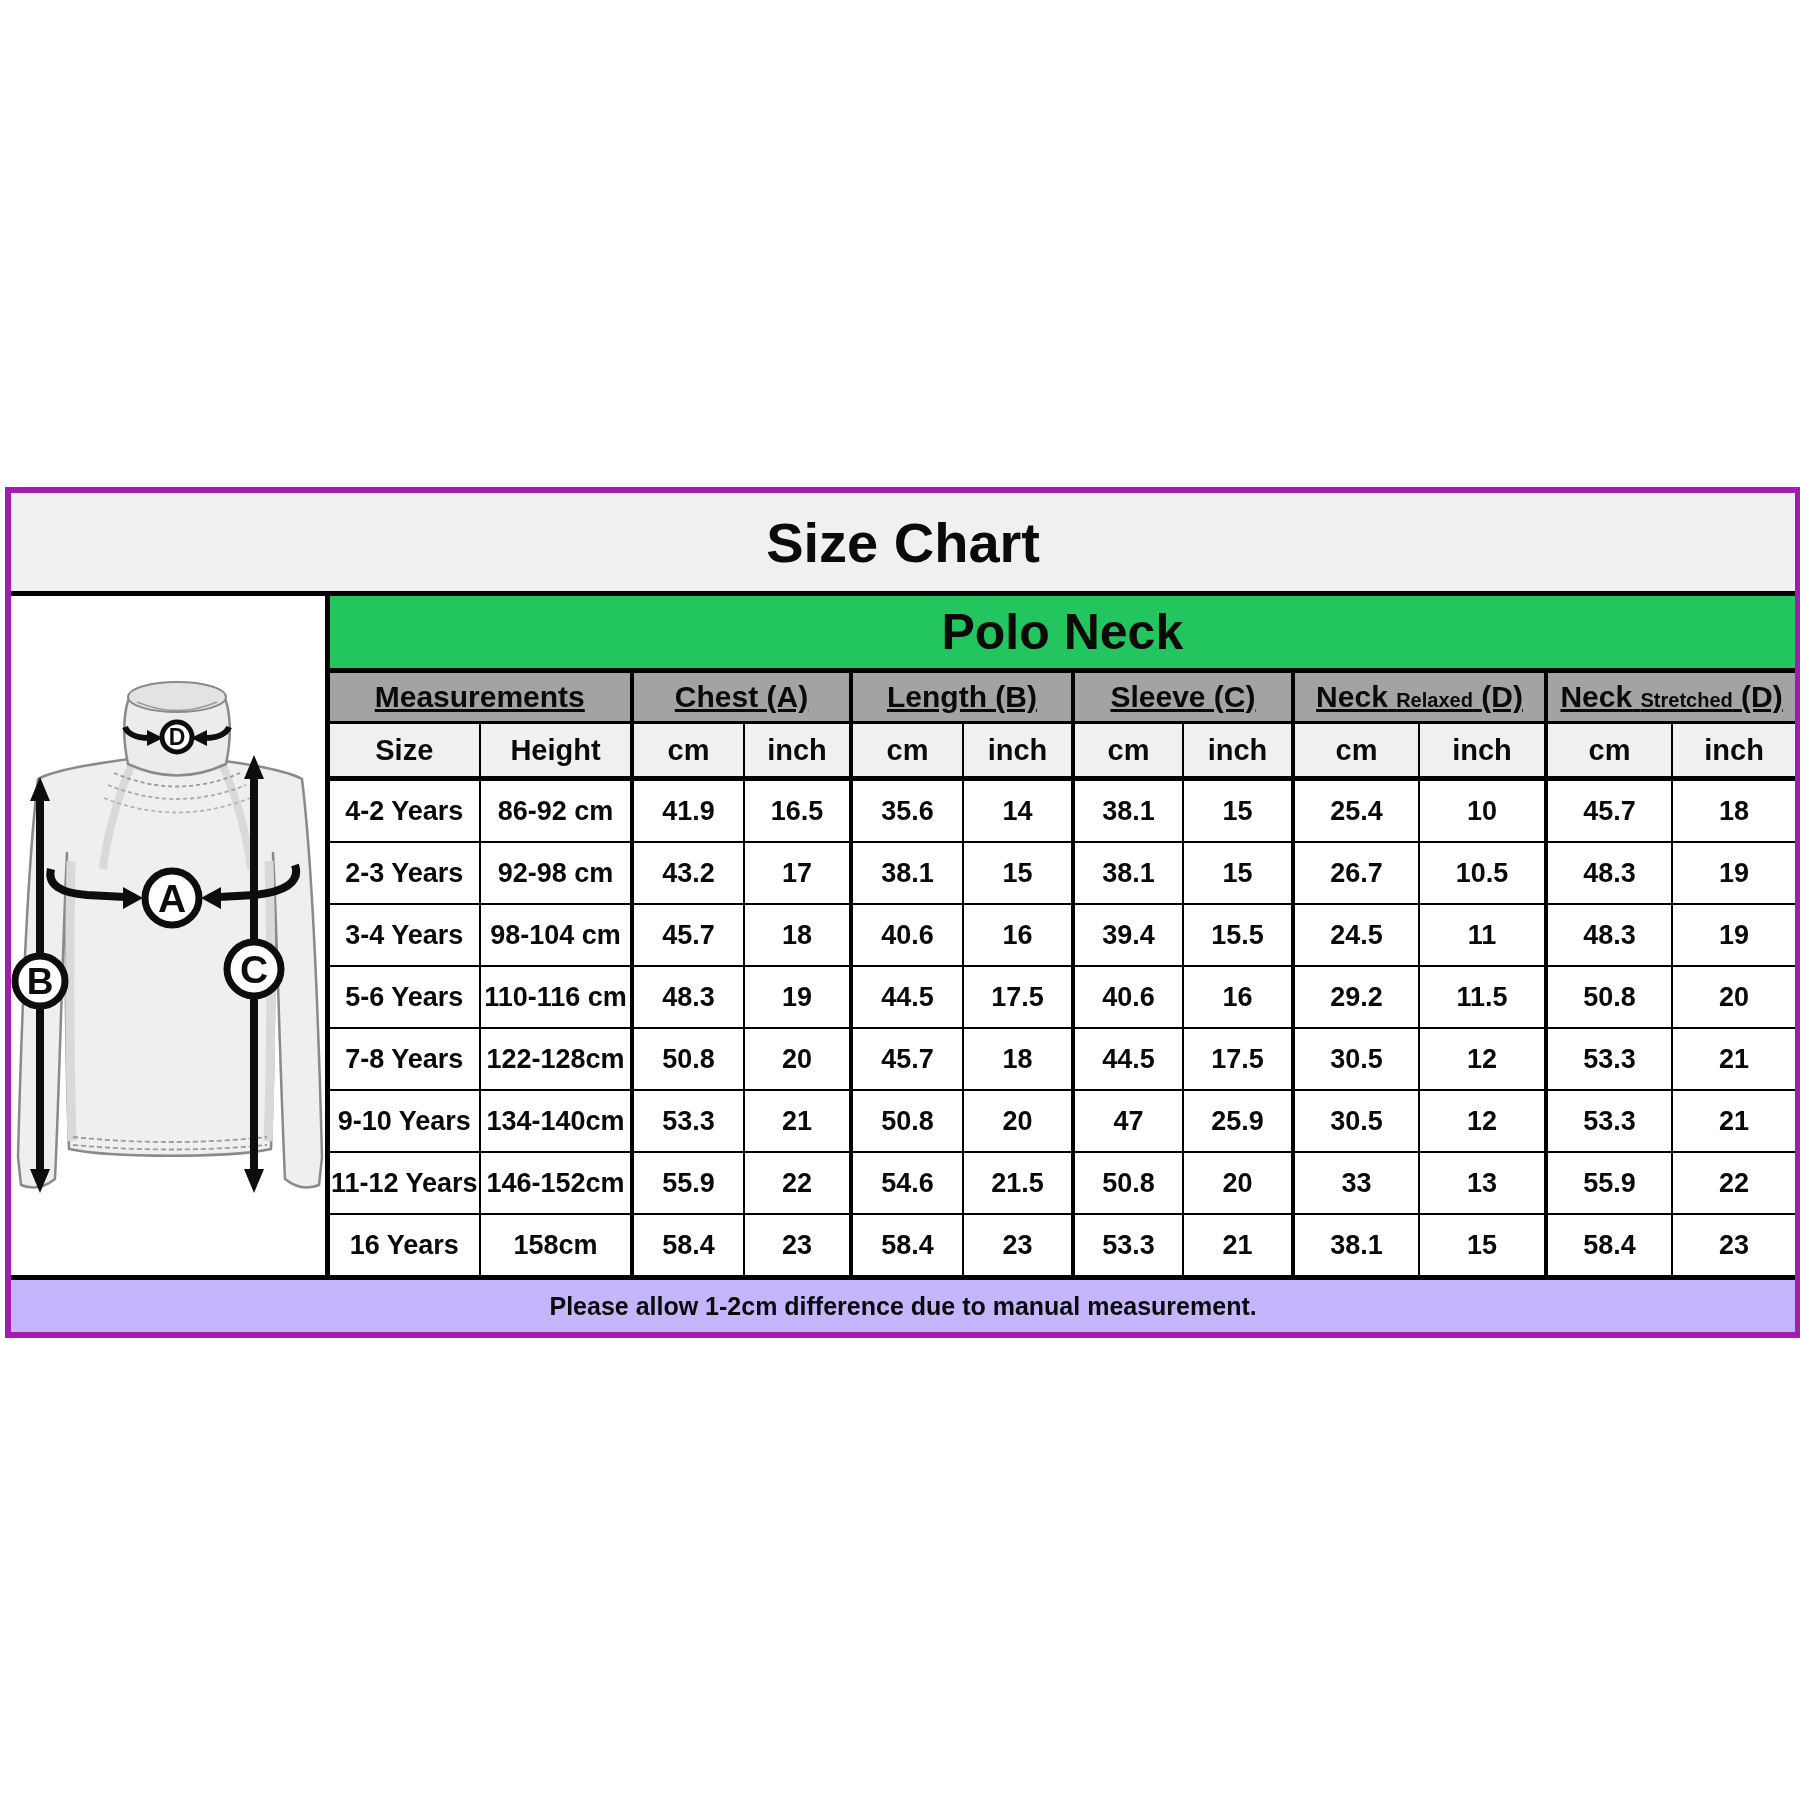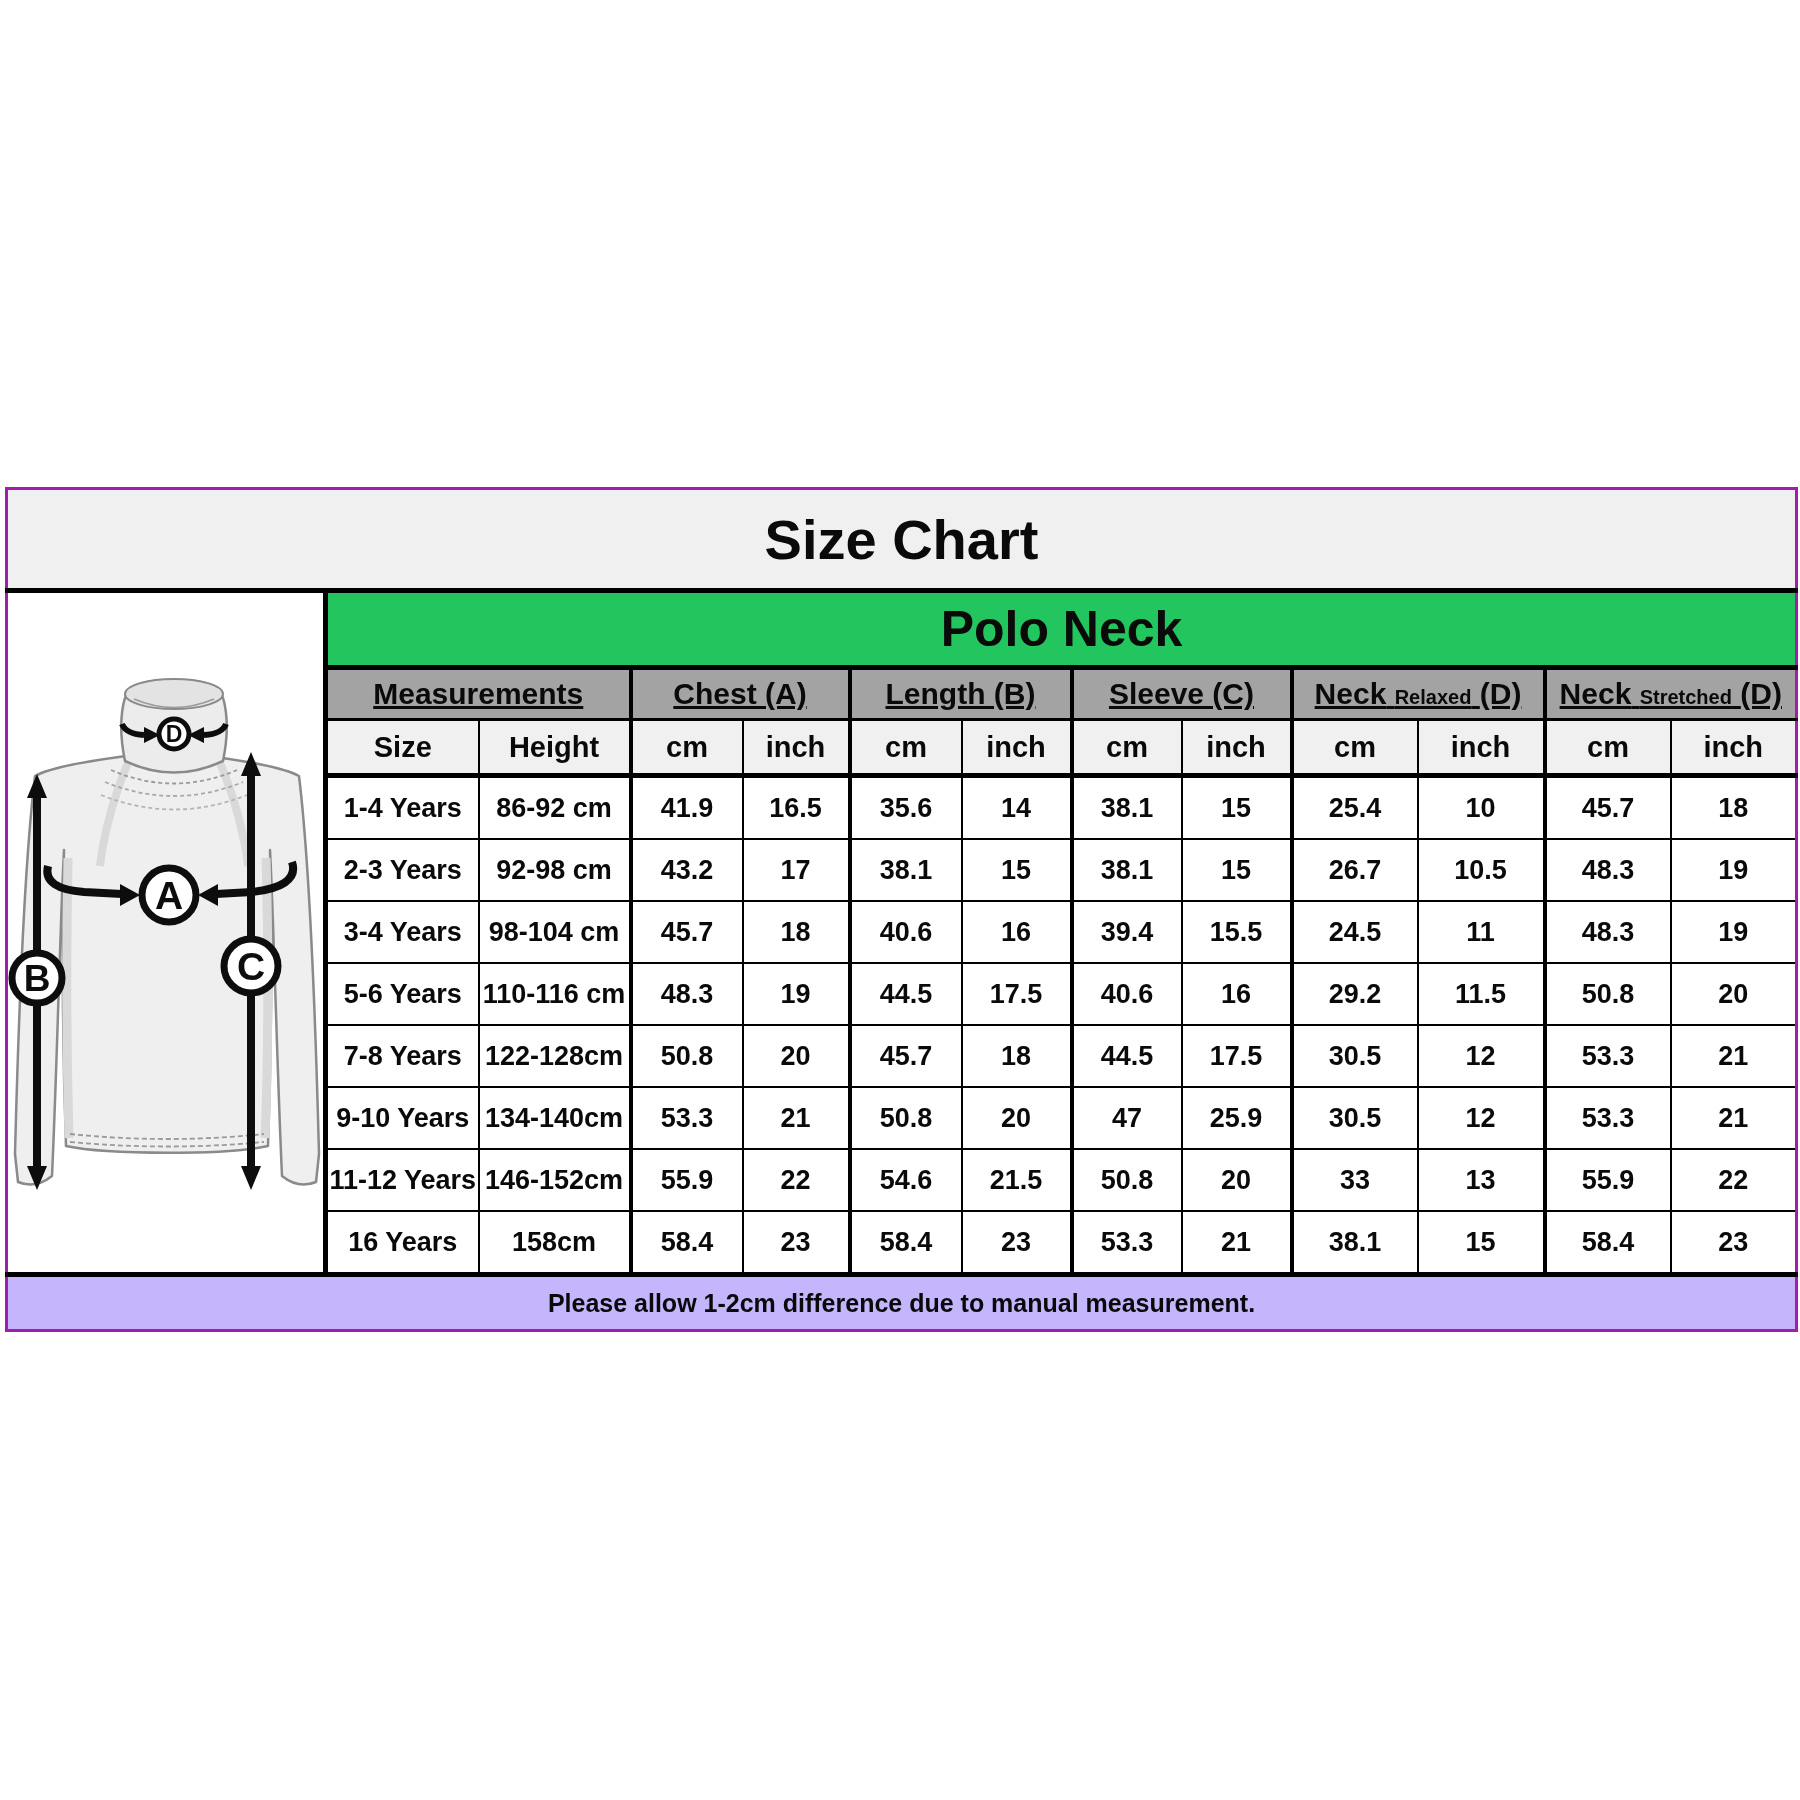--- a/index.html
+++ b/index.html
@@ -5,21 +5,21 @@
   html,body{margin:0;padding:0;background:#ffffff;}
   .page{position:relative;width:1800px;height:1800px;background:#ffffff;overflow:hidden;
         font-family:"Liberation Sans","DejaVu Sans",sans-serif;color:#0a0a0a;}
   .chart-wrap{position:absolute;left:5px;top:487px;width:1790px;height:826px;}
   table.size-chart{width:1790px;height:826px;border-collapse:collapse;table-layout:fixed;
         background:#ffffff;}
   table.size-chart td, table.size-chart th{
         border:2px solid #000;text-align:center;vertical-align:middle;
         padding:0;overflow:hidden;white-space:nowrap;}
   
-  table.size-chart{border:3px solid #a21caf;}
+  table.size-chart{border:6px solid #a21caf;}
   
   .title-cell{background:#f0f0f0;font-size:56px;font-weight:bold;letter-spacing:0px;
         border-bottom-width:5px !important;height:98px;}
   
   .product-cell{background:#22c55e;font-size:50px;font-weight:bold;
         border-bottom-width:5px !important;height:72px;}
   
   .illus-cell{background:#ffffff;border-right-width:5px !important;vertical-align:top;padding:0;}
   
   .ghead{background:#a3a3a3;font-size:30px;font-weight:bold;height:48px;border-bottom-width:3px !important;text-decoration:underline;}
@@ -152,21 +152,21 @@
         <th class="shead">inch</th>
         <th class="shead gl">cm</th>
         <th class="shead">inch</th>
         <th class="shead gl">cm</th>
         <th class="shead">inch</th>
         <th class="shead gl">cm</th>
         <th class="shead">inch</th>
       </tr>
 
       <tr class="drow">
-        <td>1-4 Years</td>
+        <td>4-2 Years</td>
         <td>86-92 cm</td>
         <td class="gl">41.9</td>
         <td>16.5</td>
         <td class="gl">35.6</td>
         <td>14</td>
         <td class="gl">38.1</td>
         <td>15</td>
         <td class="gl">25.4</td>
         <td>10</td>
         <td class="gl">45.7</td>

